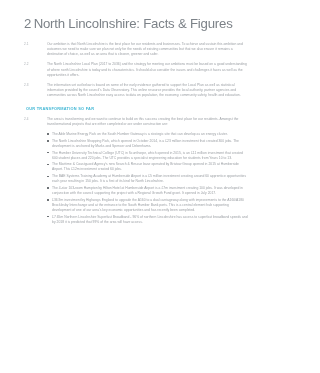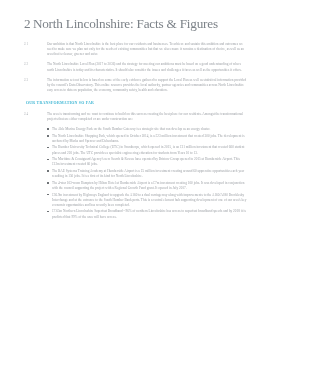--- a/index.html
+++ b/index.html
@@ -14,21 +14,20 @@
     color: #8e9399;
     overflow: hidden;
     position: relative;
   }
   .page {
     width: 264px;
     height: 373px;
     background: #ffffff;
     position: relative;
     box-sizing: border-box;
-    font-family: Liberation Serif, serif;
   }
 
   
   .title {
     position: absolute;
     left: 24px;
     top: 16px;
     font-size: 13.2px;
     font-weight: 300;
     color: #7c8288;

